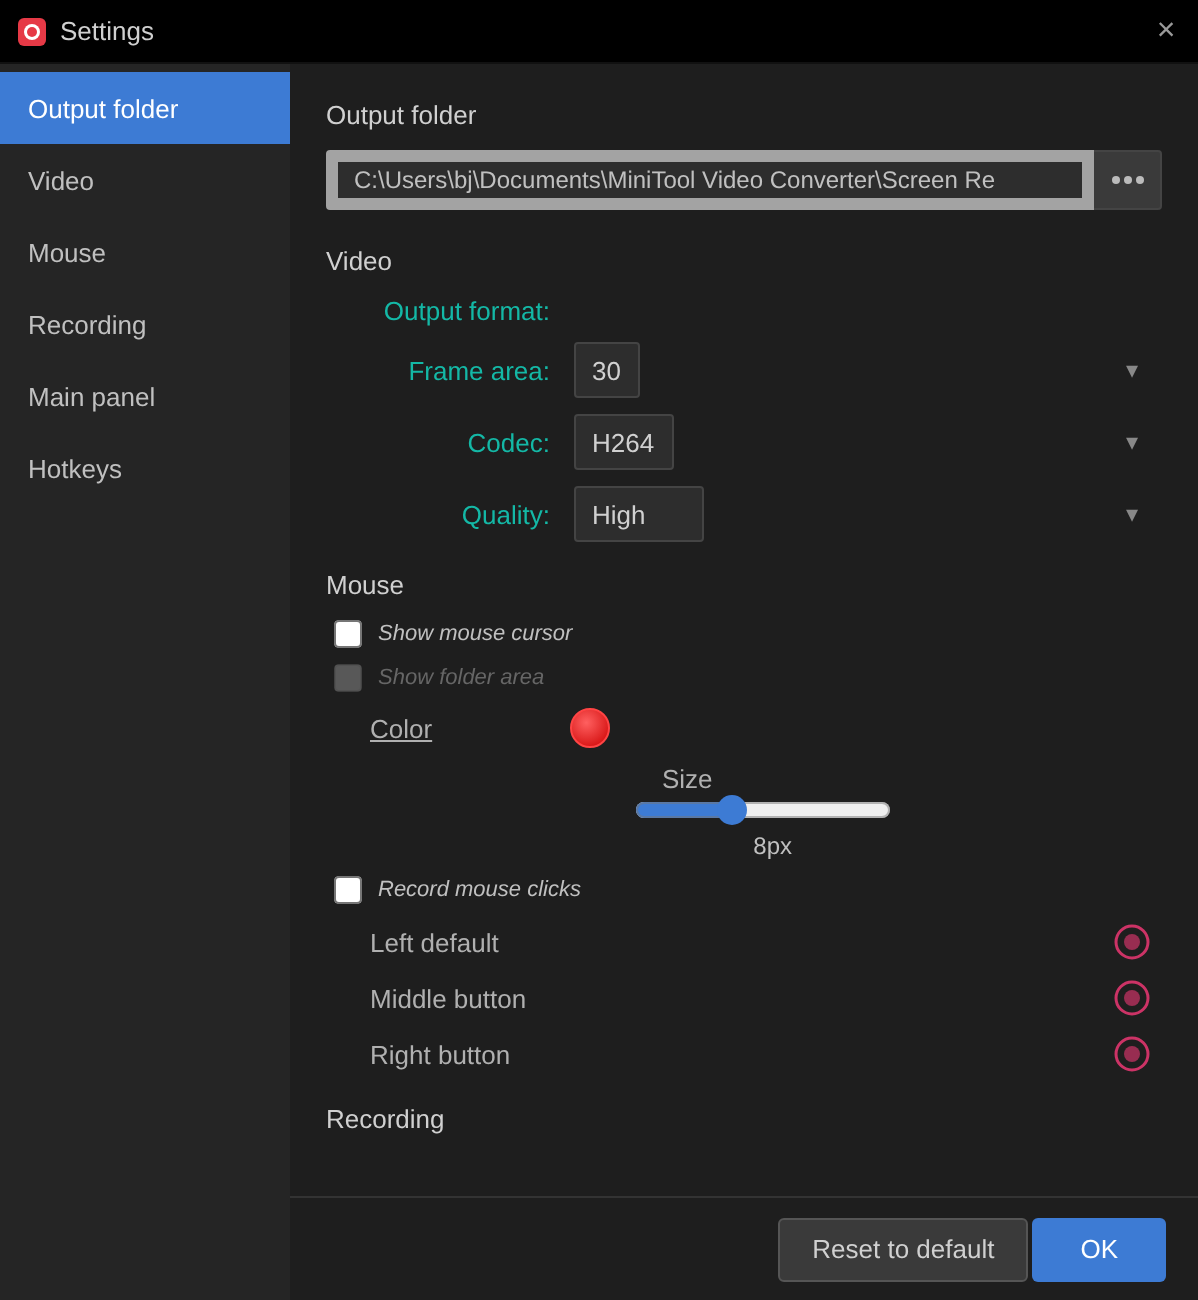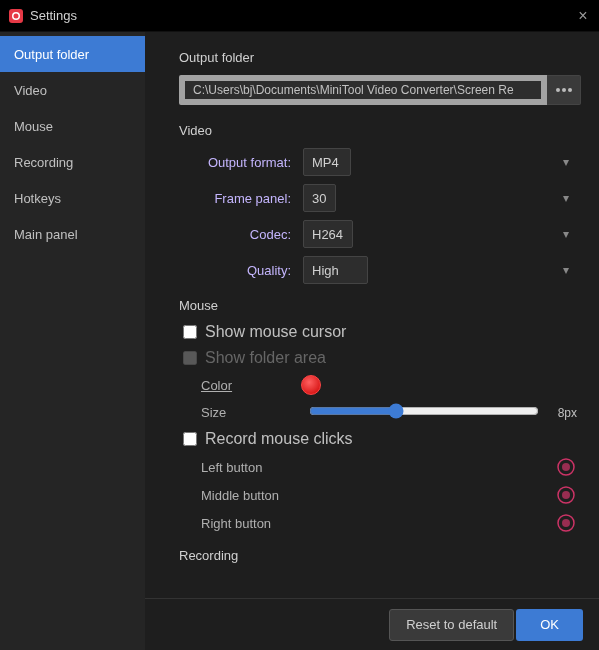--- a/index.html
+++ b/index.html
@@ -41,21 +41,20 @@
       justify-content: center;
       color: #999;
       cursor: pointer;
       font-size: 16px;
     }
 
     
     .main-layout {
       display: flex;
       height: calc(650px - 32px);
-      gap: 16px;
     }
 
     
     .sidebar {
       width: 145px;
       background: #252525;
       flex-shrink: 0;
       padding-top: 4px;
     }
     .sidebar-item {
@@ -132,21 +131,21 @@
 
     
     .field-row {
       display: flex;
       align-items: center;
       margin-bottom: 8px;
       padding: 0 4px;
     }
     .field-label {
       width: 120px;
-      color: #c4b5fd;
+      color: #14b8a6;
       font-size: 13px;
       text-align: right;
       padding-right: 12px;
     }
     .field-select {
       flex: 1;
       background: #2d2d2d;
       border: 1px solid #444;
       color: #d0d0d0;
       height: 28px;
@@ -189,22 +188,23 @@
     .checkbox-row input[type="checkbox"] {
       width: 14px;
       height: 14px;
       margin-right: 8px;
       accent-color: #3d7bd4;
       cursor: pointer;
       flex-shrink: 0;
     }
     .checkbox-row label {
       color: #c0c0c0;
-      font-size: 16px;
-      cursor: pointer;
+      font-size: 11px;
+      cursor: pointer;
+      font-style: italic;
     }
     .checkbox-row.disabled label {
       color: #666;
     }
     .checkbox-row.disabled input[type="checkbox"] {
       opacity: 0.4;
     }
 
     
     .color-row {
@@ -230,20 +230,21 @@
       background: radial-gradient(circle at 40% 35%, #ff6060, #cc0000);
       border: 1px solid #ff4444;
     }
 
     
     .size-row {
       display: flex;
       align-items: center;
       margin-bottom: 8px;
       padding: 0 4px 0 22px;
+      flex-direction: column;
     }
     .size-row-label {
       width: 100px;
       color: #b0b0b0;
       font-size: 13px;
     }
     .slider-wrapper {
       flex: 1;
       margin: 0 8px;
     }
@@ -356,24 +357,24 @@
     <div class="sidebar-item">
       <span>Video</span>
     </div>
     <div class="sidebar-item">
       <span>Mouse</span>
     </div>
     <div class="sidebar-item">
       <span>Recording</span>
     </div>
     <div class="sidebar-item">
+      <span>Main panel</span>
+    </div>
+    <div class="sidebar-item">
       <span>Hotkeys</span>
-    </div>
-    <div class="sidebar-item">
-      <span>Main panel</span>
     </div>
   </div>
 
   <div class="content">
 
     <div class="section-title">Output folder</div>
     <div class="path-row">
       <input class="path-input" type="text" readonly="" value="C:\Users\bj\Documents\MiniTool Video Converter\Screen Re" style="">
       <div class="path-btn">
         <div class="icon-dots">
@@ -381,33 +382,24 @@
             <span></span>
             <span></span>
         </div>
       </div>
     </div>
 
     <div class="sub-section-title">Video</div>
 
     <div class="field-row">
       <span class="field-label">Output format:</span>
-      <div class="select-wrapper">
-        <select class="field-select">
-          <option>MP4</option>
-          <option>AVI</option>
-          <option>MOV</option>
-          <option>MKV</option>
-          <option>GIF</option>
-        </select>
-      </div>
     </div>
 
     <div class="field-row">
-      <span class="field-label">Frame panel:</span>
+      <span class="field-label">Frame area:</span>
       <div class="select-wrapper">
         <select class="field-select">
           <option>24</option>
           <option>25</option>
           <option selected="">30</option>
           <option>60</option>
         </select>
       </div>
     </div>
 
@@ -460,21 +452,21 @@
         </div>
         <span class="size-value">8px</span>
       </div>
 
       <div class="checkbox-row">
         <input type="checkbox" style="">
         <label>Record mouse clicks</label>
       </div>
 
       <div class="button-icon-row">
-        <span class="button-icon-row-label">Left button</span>
+        <span class="button-icon-row-label">Left default</span>
         <div class="color-icon">
           <svg width="20" height="20" viewBox="0 0 20 20">
             <circle cx="10" cy="10" r="8" fill="none" stroke="#cc3366" stroke-width="1.5"></circle>
             <circle cx="10" cy="10" r="4" fill="#cc3366" opacity="0.7"></circle>
           </svg>
         </div>
       </div>
 
       <div class="button-icon-row">
         <span class="button-icon-row-label">Middle button</span>

